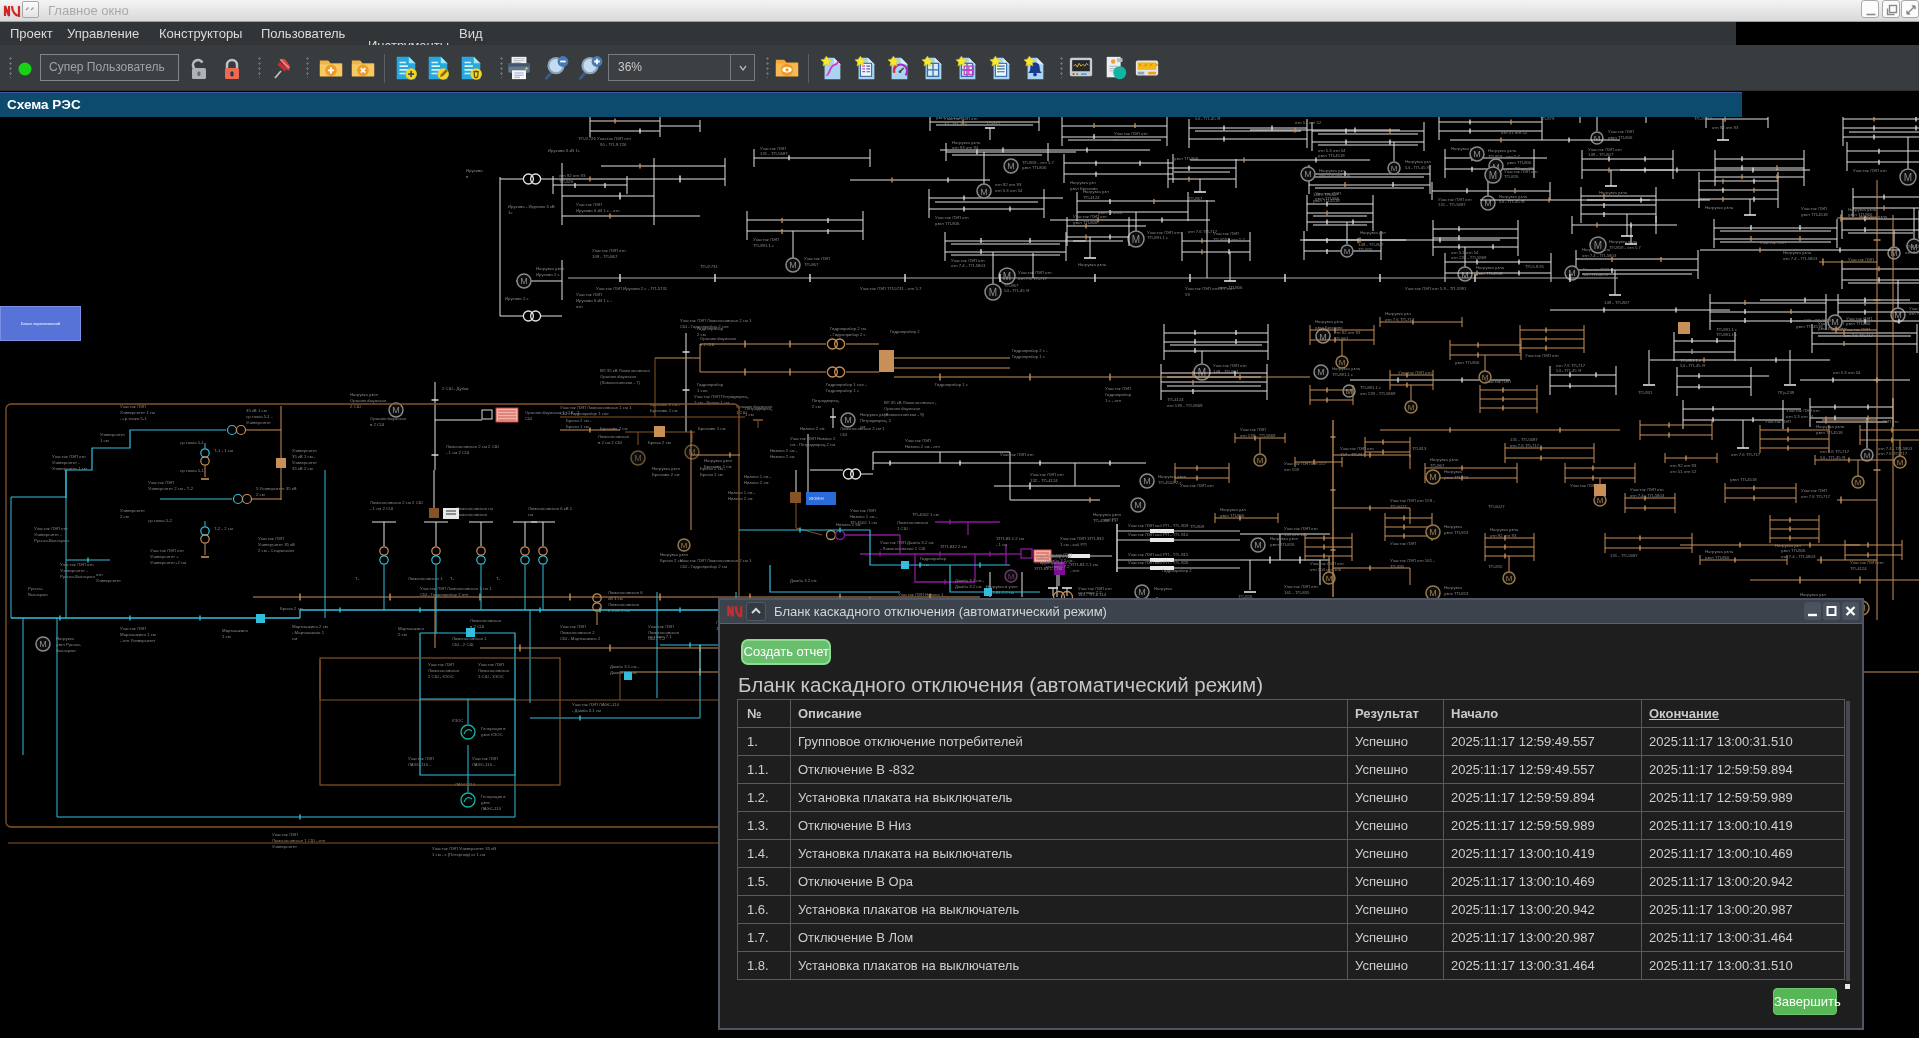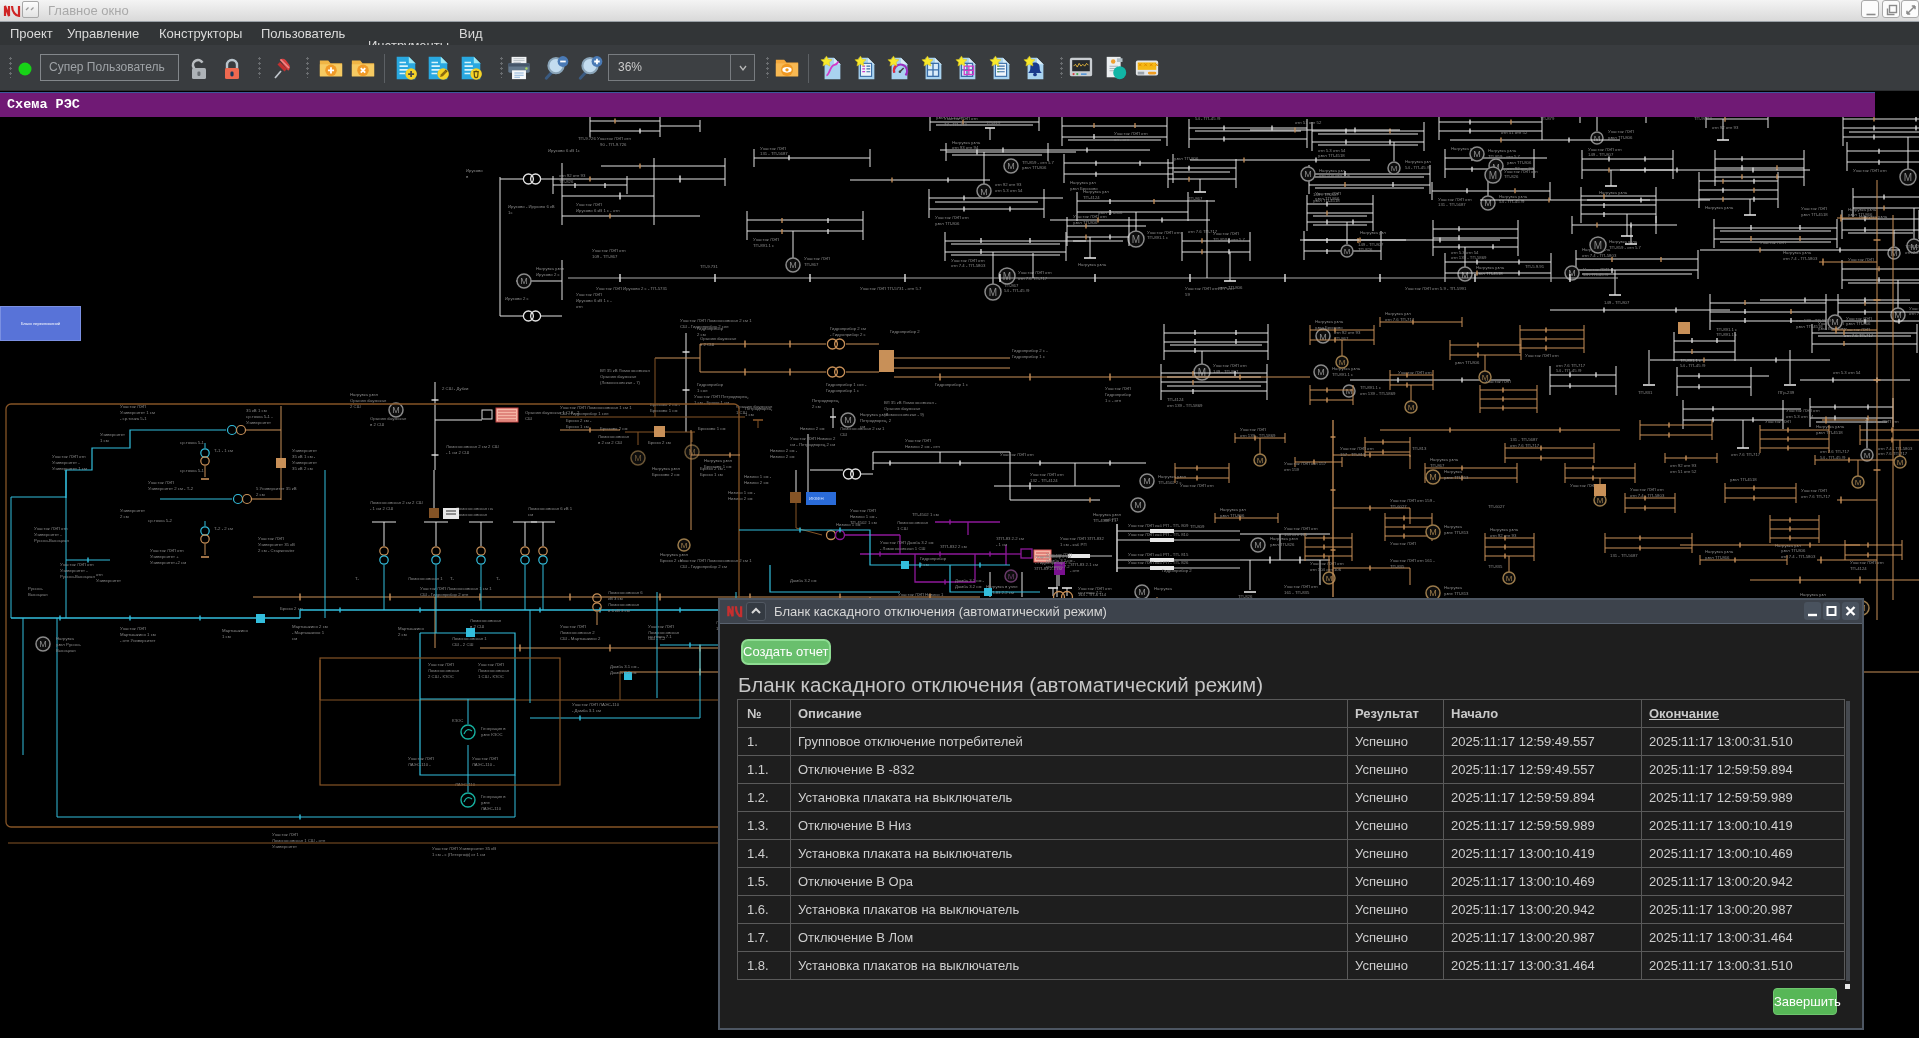--- a/index.html
+++ b/index.html
@@ -10,57 +10,57 @@
 #titlebar { position:absolute; left:0; top:0; width:1919px; height:22px;
   background:linear-gradient(#f4f4f4,#d9d9d9); border-bottom:1px solid #9aa0a6; }
 #titlebar .logo { position:absolute; left:3px; top:2px; width:18px; height:18px; }
 #titlebar .btnsm { position:absolute; left:22px; top:1px; width:17px; height:17px;
   background:linear-gradient(#fdfdfd,#e3e3e3); border:1px solid #a8a8a8; border-radius:2px; }
 #titlebar .wtitle { position:absolute; left:48px; top:3px; font-size:13px; color:#a9a9a9; }
 .wbtn { position:absolute; top:0px; width:18px; height:18px; background:#fcfcfc;
   border:1px solid #aaa; border-radius:3px; }
 
 
-#menubar { position:absolute; left:0; top:22px; width:1919px; height:23px; background:#323537; }
+#menubar { position:absolute; left:0; top:22px; width:1736px; height:23px; background:#323537; }
 #menubar span { position:absolute; top:4px; font-size:13px; color:#dadada; }
 
 
 #toolbar { position:absolute; left:0; top:45px; width:1919px; height:46px; background:#393c3f; border-bottom:1px solid #2c2e30;}
 .tbsep { position:absolute; top:11px; width:3px; height:22px;
   background-image:radial-gradient(circle, #6a6d70 1px, transparent 1.3px); background-size:3px 5px; }
 .tbline { position:absolute; top:9px; width:1px; height:29px; background:#5c6064; }
 #userfield { position:absolute; left:40px; top:9px; width:139px; height:27px; background:#3d4043;
   border:1px solid #83878b; font-size:12px; color:#9fa3a7; line-height:25px; padding-left:8px; }
 #zoomcombo { position:absolute; left:608px; top:9px; width:147px; height:27px; background:#3d4043;
   border:1px solid #787c80; }
 #zoomcombo .val { position:absolute; left:9px; top:5px; font-size:12px; color:#cbcbcb; }
 #zoomcombo .dd { position:absolute; right:0; top:0; width:24px; height:25px; border-left:1px solid #787c80; }
 #zoomcombo .chev { position:absolute; right:7px; top:9px; width:8px; height:8px; }
 .ticon { position:absolute; top:10px; width:26px; height:26px; }
 
 
-#tabbar { position:absolute; left:0; top:92px; width:1875px; height:25px; background:#701a75; border-top:1px solid #3c589a;font-family:Liberation Mono, monospace;}
+#tabbar { position:absolute; left:0; top:92px; width:1742px; height:25px; background:#0c4a6e; border-top:1px solid #3c589a;}
 #tabbar .t { position:absolute; left:7px; top:4px; font-size:13.5px; font-weight:bold; color:#fff; }
 
 
 #canvas { position:absolute; left:0; top:117px; width:1919px; height:921px; background:#000; }
 #bluebox { position:absolute; left:0; top:189px; width:81px; height:35px; background:#5873d8; border:1px solid #7b90e2;
   color:#fff; font-size:4px; text-align:center; padding-top:14px; }
 
 
 #dlg { position:absolute; left:718px; top:598px; width:1146px; height:432px;
   background:#1e1e1e; border:2px solid #4d5662; }
 #dlgtitle { position:absolute; left:0; top:0; width:1142px; height:23px; background:#3d434c; }
 #dlgtitle .ttext { position:absolute; left:54px; top:4px; font-size:13px; color:#d6d6d6; }
 #dlgtitle .nlogo { position:absolute; left:6px; top:3px; width:17px; height:17px; }
 #dlgtitle .upbtn { position:absolute; left:26px; top:2px; width:20px; height:19px; background:#343a42;
   border:1px solid #515862; border-radius:3px; }
 .dwbtn { position:absolute; top:2px; width:17px; height:18px; background:#49525e; border-radius:3px; }
 #createbtn { position:absolute; left:21px; top:39px; width:90px; height:26px; background:#69bf6d;
-  border:2px solid #8edc92; border-radius:7px; color:#fff; font-size:13px; text-align:left; line-height:22px; }
+  border:2px solid #8edc92; border-radius:7px; color:#fff; font-size:13px; text-align:right; line-height:22px; }
 #dlgheading { position:absolute; left:18px; top:73px; font-size:20.5px; color:#c5c5c5; }
 #dlgtable { position:absolute; left:17px; top:99px; border-collapse:collapse; }
 #dlgtable th, #dlgtable td { border:1px solid #5a5a5a; font-size:13px; color:#cecece; padding:0 0 0 7px; height:28px; font-weight:normal; text-align:left;}
 #dlgtable th { font-weight:bold; color:#c9c9c9; }
 #dlgtable td.num, #dlgtable th.num { padding-left:9px; }
 #finishbtn { position:absolute; left:1053px; top:388px; width:64px; height:27px; background:#57b757;
   border:1px solid #6ec56e; border-radius:4px; color:#fff; font-size:13px; text-align:center; line-height:25px; }
 #grip { position:absolute; left:1125px; top:384px; width:5px; height:5px; background:#e8e8e8; }
 </style>
 </head>

